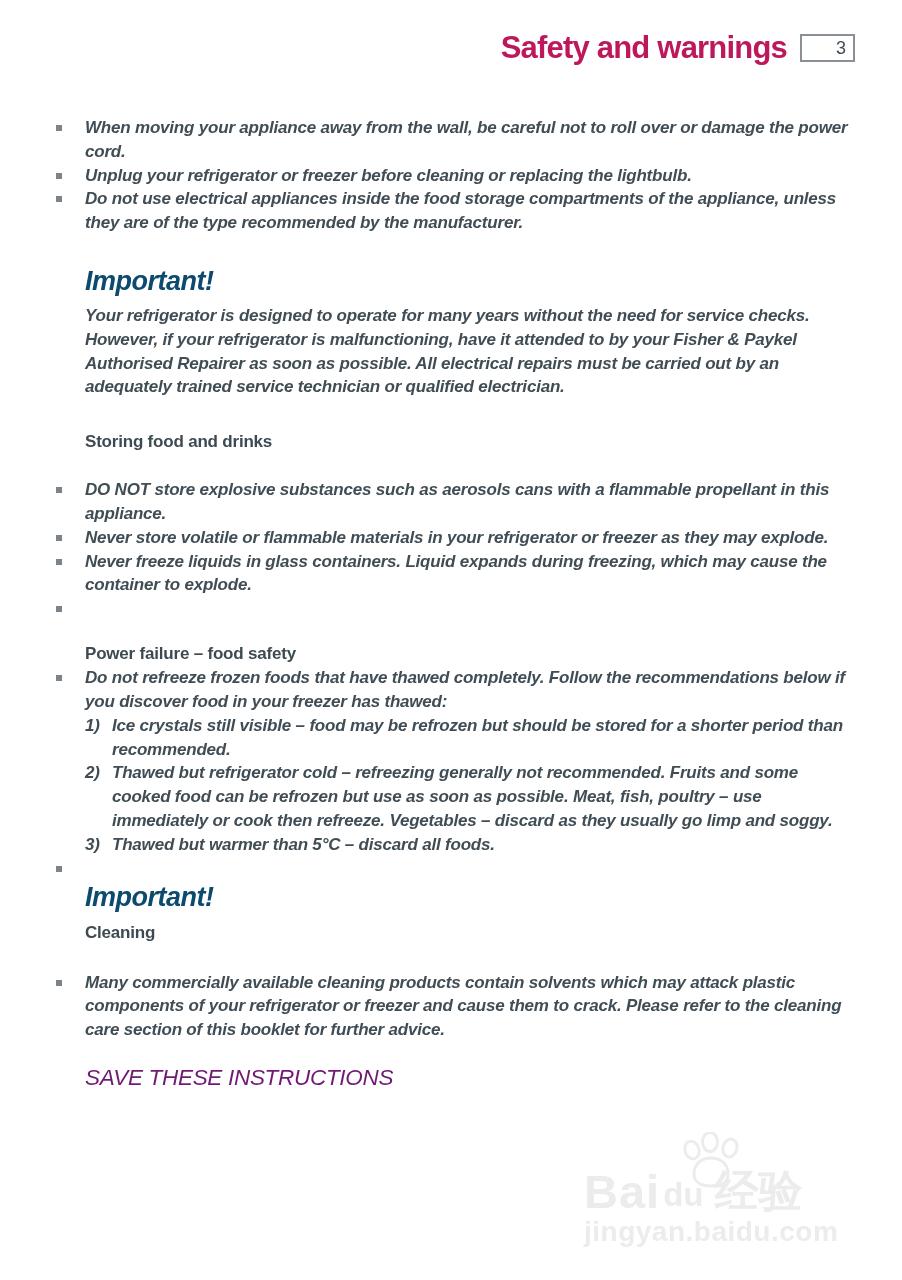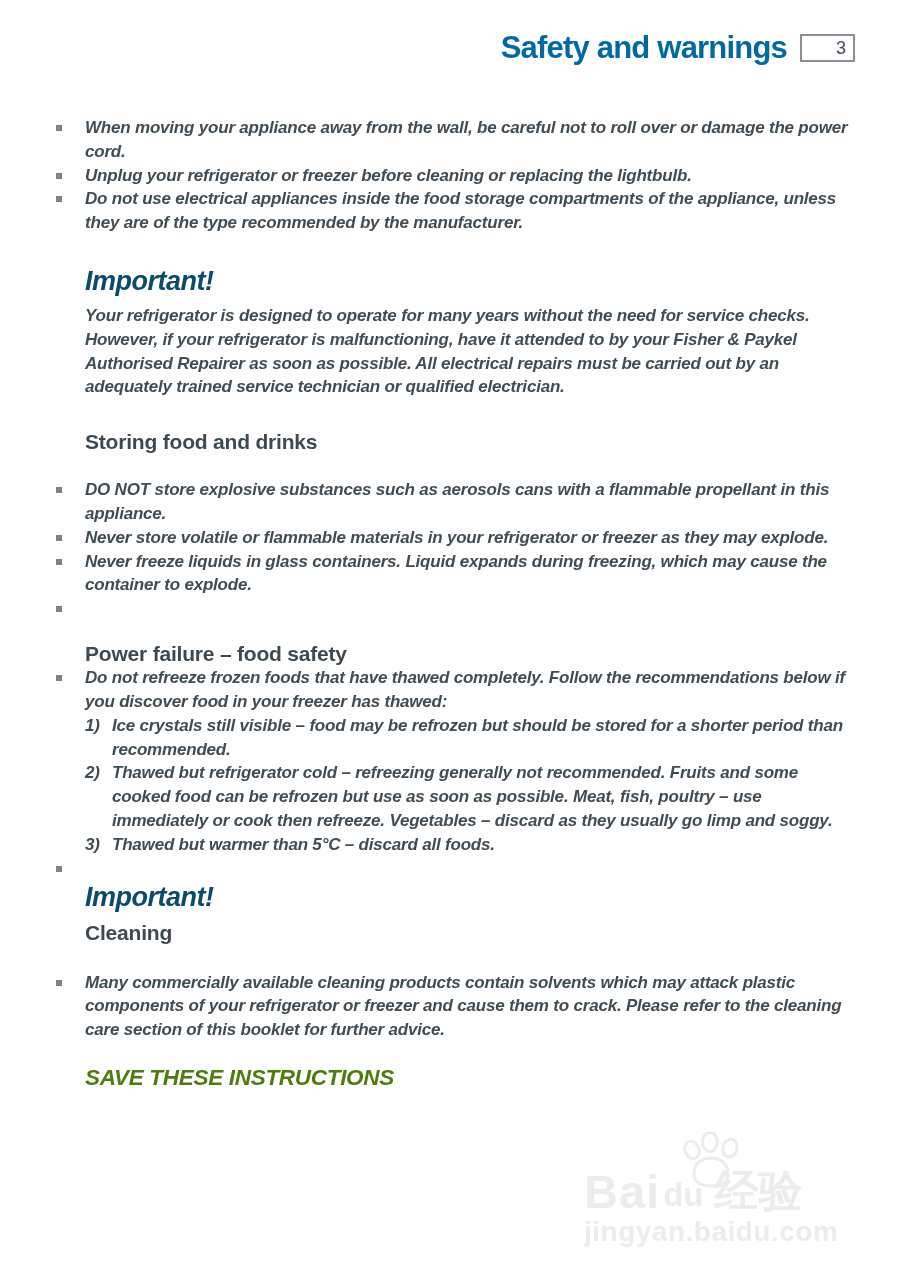--- a/index.html
+++ b/index.html
@@ -17,21 +17,21 @@
     display: flex;
     justify-content: flex-end;
     align-items: center;
     padding: 30px 47px 0 0;
     gap: 13px;
   }
   .page-title {
     margin: 0;
     font-size: 31px;
     font-weight: bold;
-    color: #0369a1;
+    color: #be185d;
     letter-spacing: -0.8px;
   }
   .page-number-box {
     box-sizing: border-box;
     width: 55px;
     height: 28px;
     border: 2px solid #8a9096;
     background: #ffffff;
     display: flex;
     align-items: center;
@@ -74,21 +74,21 @@
     line-height: 33px;
     font-style: italic;
     font-weight: bold;
     color: #0c4a6e;
     letter-spacing: -0.5px;
   }
   .body-paragraph { margin: 0 0 0 30px; }
 
   .section-heading {
     margin: 0 0 0 30px;
-    font-size: 21px;
+    font-size: 17px;
     line-height: 25px;
     font-style: normal;
     font-weight: bold;
     color: #3e4a52;
     letter-spacing: -0.2px;
   }
 
   .sec-important-service { margin-top: 30px; }
   .sec-storing .section-heading { margin-top: 30px; }
   .storing-list { margin-top: 24px; }
@@ -100,22 +100,22 @@
   .numbered-item .num { position: absolute; left: 0; }
 
   .sec-important-cleaning { margin-top: 24px; }
   .cleaning-subheading { margin-top: 4px; }
   .cleaning-list { margin-top: 26px; }
 
   .save-instructions {
     margin: 24px 0 0 30px;
     font-size: 22.5px;
     font-style: italic;
-    font-weight: bold;
-    color: #4d7c0f;
+    font-weight: normal;
+    color: #701a75;
     letter-spacing: -0.3px;
   }
 
   
   .watermark {
     position: absolute;
     right: 48px;
     bottom: 34px;
     width: 270px;
     height: 112px;

